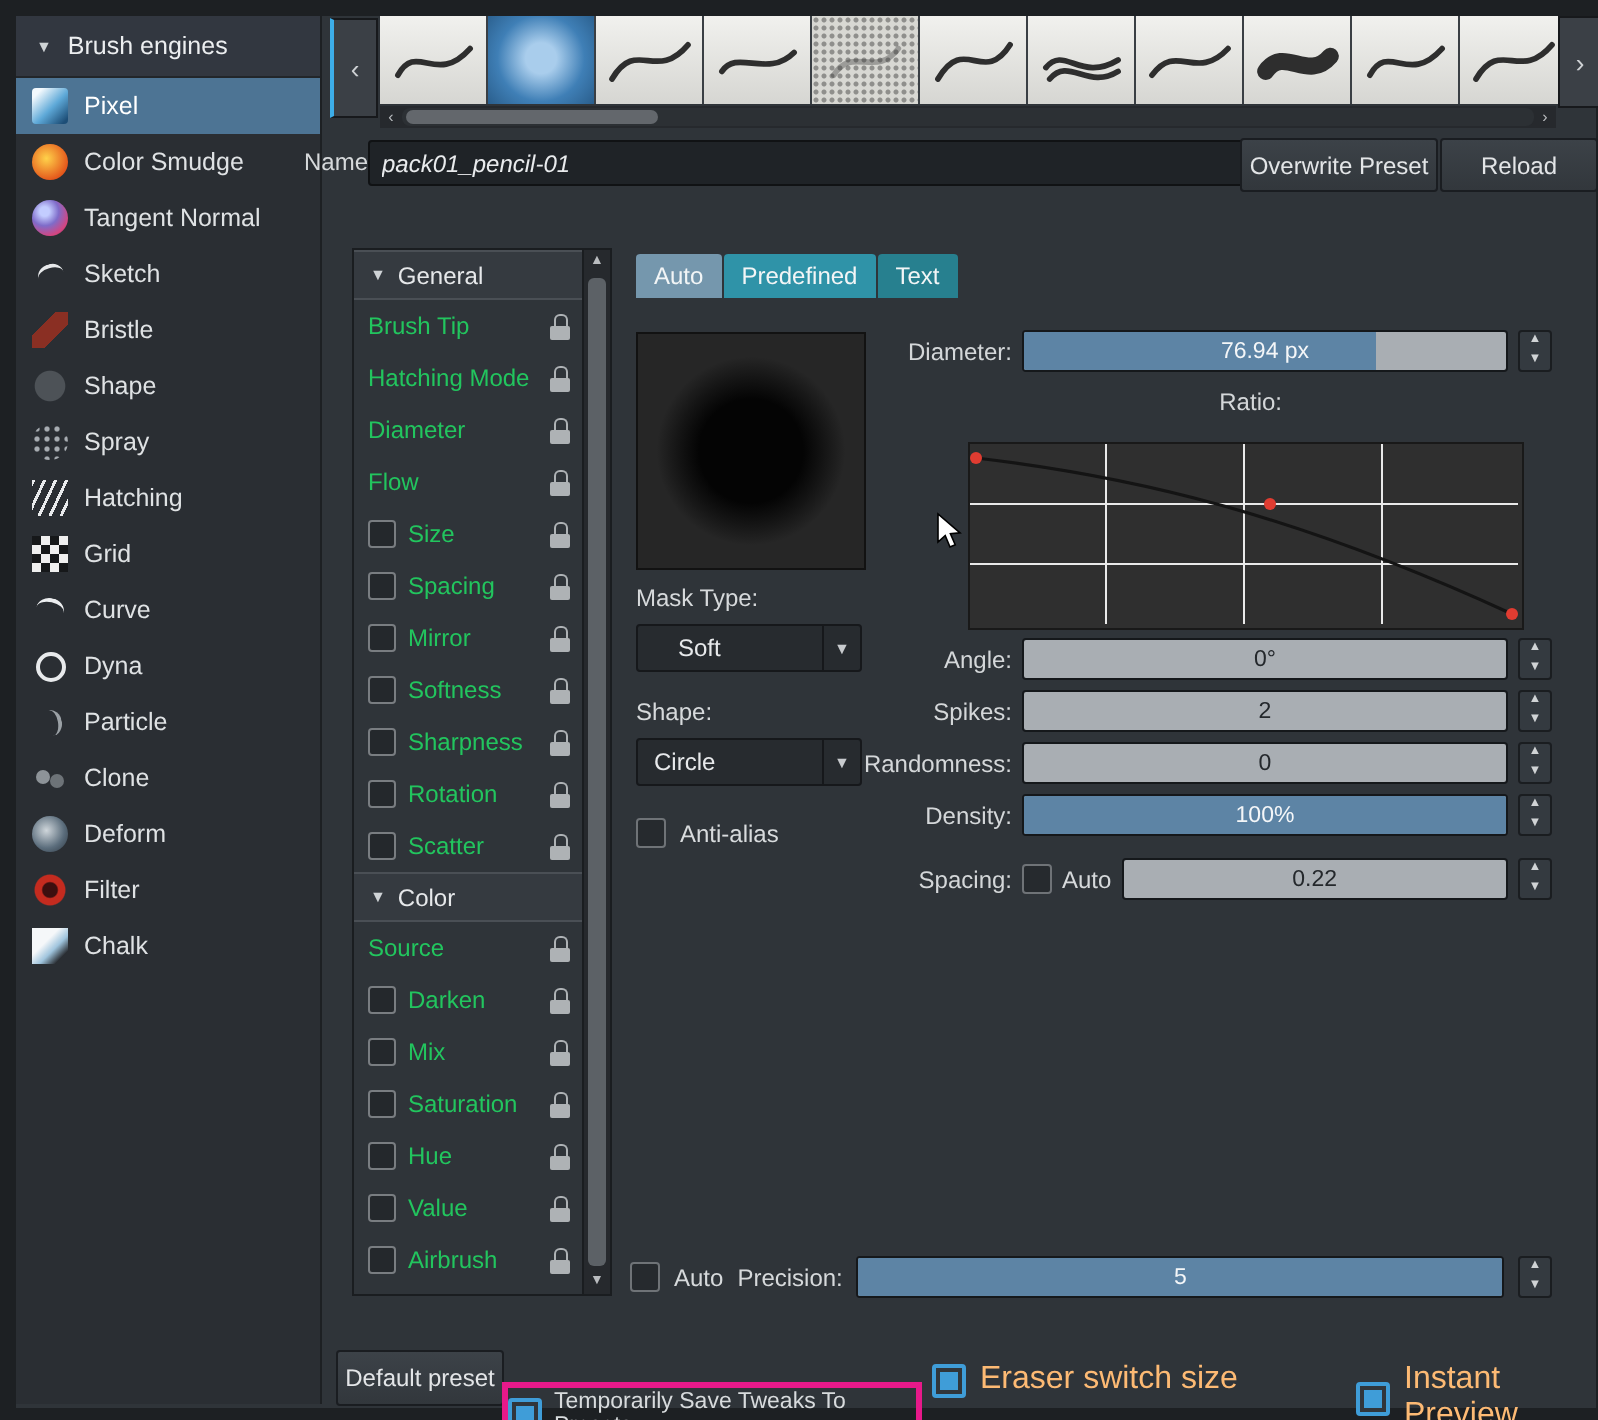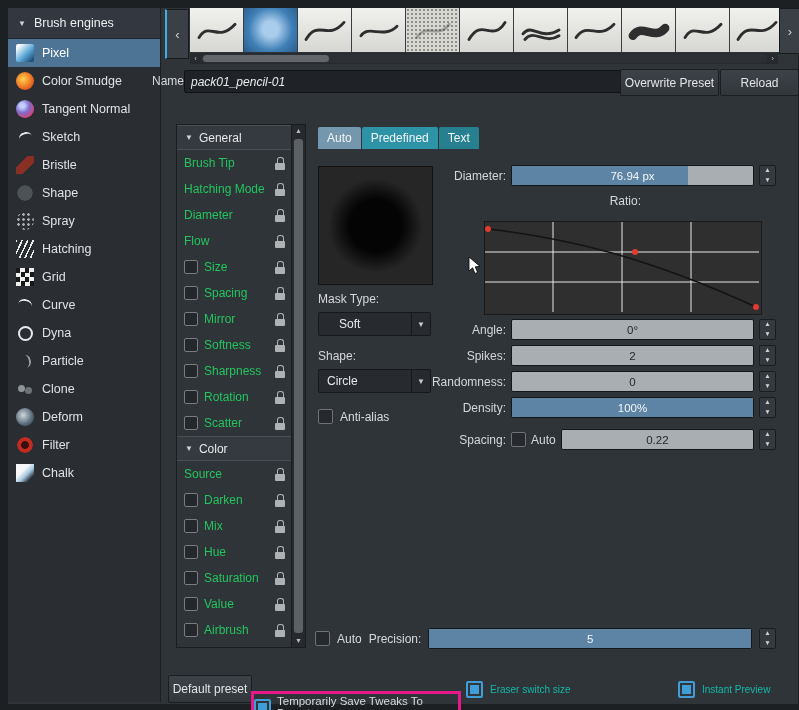--- a/index.html
+++ b/index.html
@@ -88,21 +88,21 @@
 
   .curvebox{position:absolute;left:484px;top:221px;width:276px;height:92px;background:#2f2f2f;border:1px solid #191919;}
   .cursor{position:absolute;left:468px;top:256px;width:13px;height:19px;}
 
   .prec{position:absolute;left:315px;top:629px;width:461px;height:19px;display:flex;align-items:center;gap:7px;color:#d6d9db;font-size:12px;}
   .cb{width:13px;height:13px;background:#262a2e;border:1px solid #6f7377;border-radius:2px;flex:0 0 13px;}
   .cb-on{position:relative;width:13px;height:13px;background:#31363b;border:2px solid #3f9dd8;border-radius:2px;flex:0 0 13px;}
   .cb-on::after{content:'';position:absolute;inset:2px;background:#3f9dd8;}
 
   
-  .fgroup{position:absolute;display:flex;align-items:center;gap:7px;color:#14b8a6;font-size:10px;}
+  .fgroup{position:absolute;display:flex;align-items:center;gap:7px;color:#fdba74;font-size:16px;}
   .annotation{position:absolute;left:251px;top:671px;width:210px;height:32px;border:3px solid #e7198a;display:flex;align-items:center;justify-content:center;gap:6px;color:#d8dbdd;font-size:11.5px;box-sizing:border-box;margin-top:20px;}
 </style>
 </head>
 <body>
 
 <div class="screen">
 
   <aside class="sidebar">
     <div class="sb-header">
       <span class="tri">▼</span>
@@ -320,26 +320,26 @@
           <span>Darken</span>
           <span class="lock"></span>
         </div>
       <div class="orow">
           <span class="ocb"></span>
           <span>Mix</span>
           <span class="lock"></span>
         </div>
       <div class="orow">
           <span class="ocb"></span>
+          <span>Saturation</span>
+          <span class="lock"></span>
+        </div>
+      <div class="orow">
+          <span class="ocb"></span>
           <span>Hue</span>
-          <span class="lock"></span>
-        </div>
-      <div class="orow">
-          <span class="ocb"></span>
-          <span>Saturation</span>
           <span class="lock"></span>
         </div>
       <div class="orow">
           <span class="ocb"></span>
           <span>Value</span>
           <span class="lock"></span>
         </div>
       <div class="orow">
           <span class="ocb"></span>
           <span>Airbrush</span>

